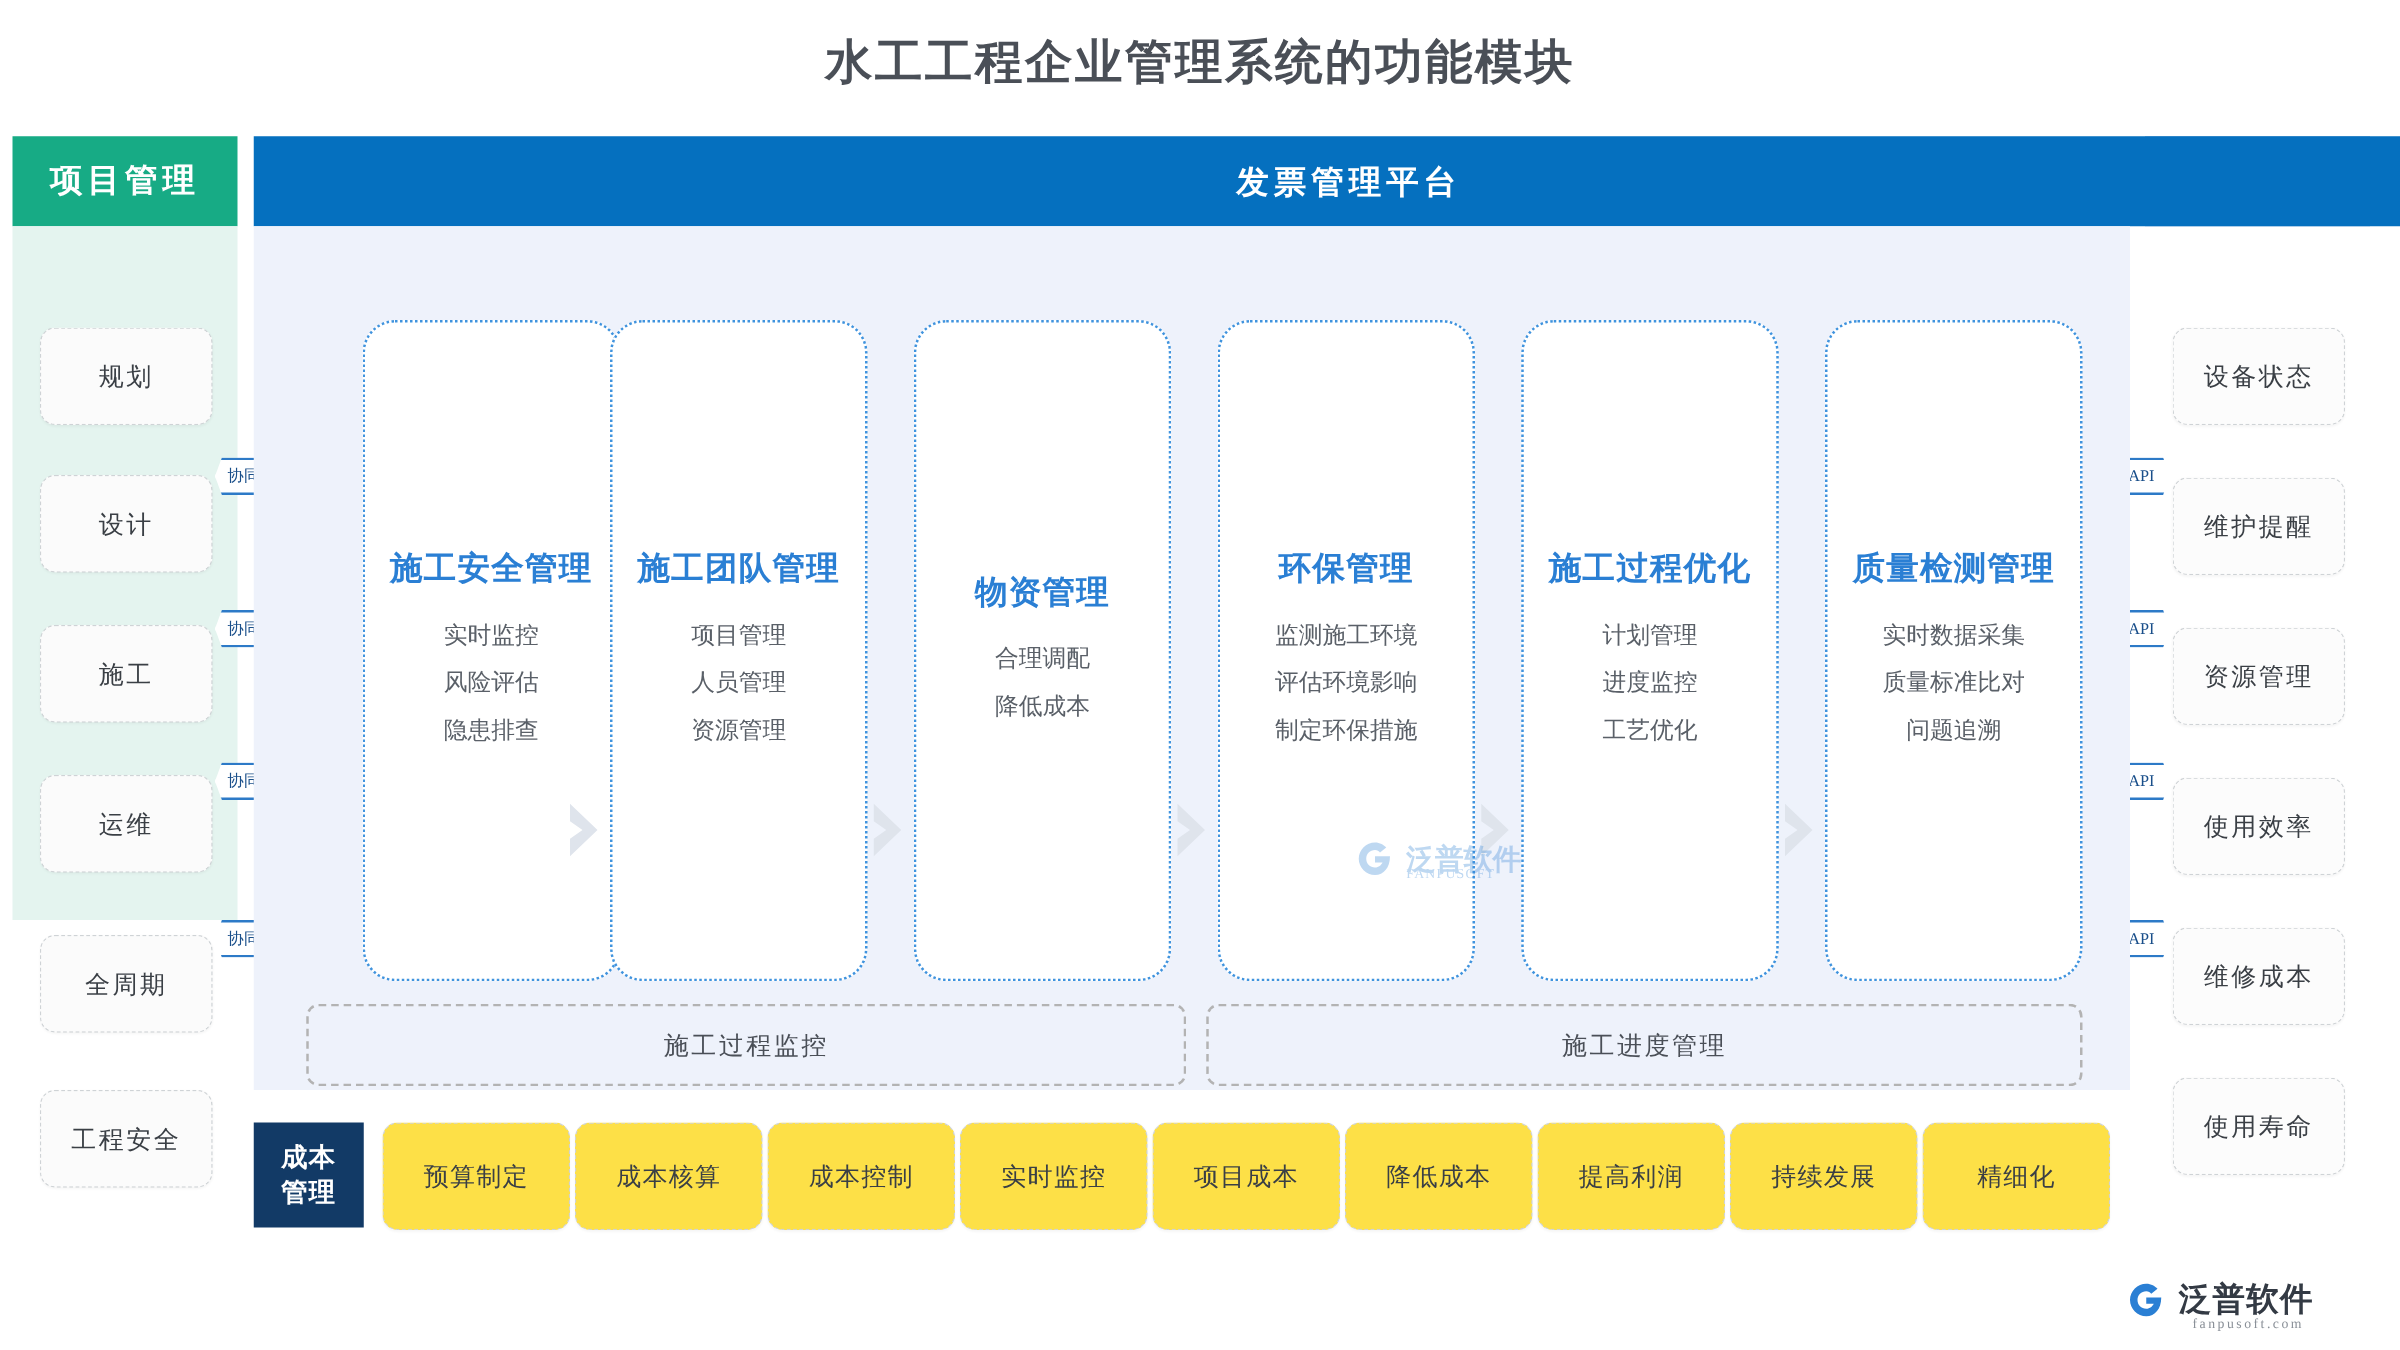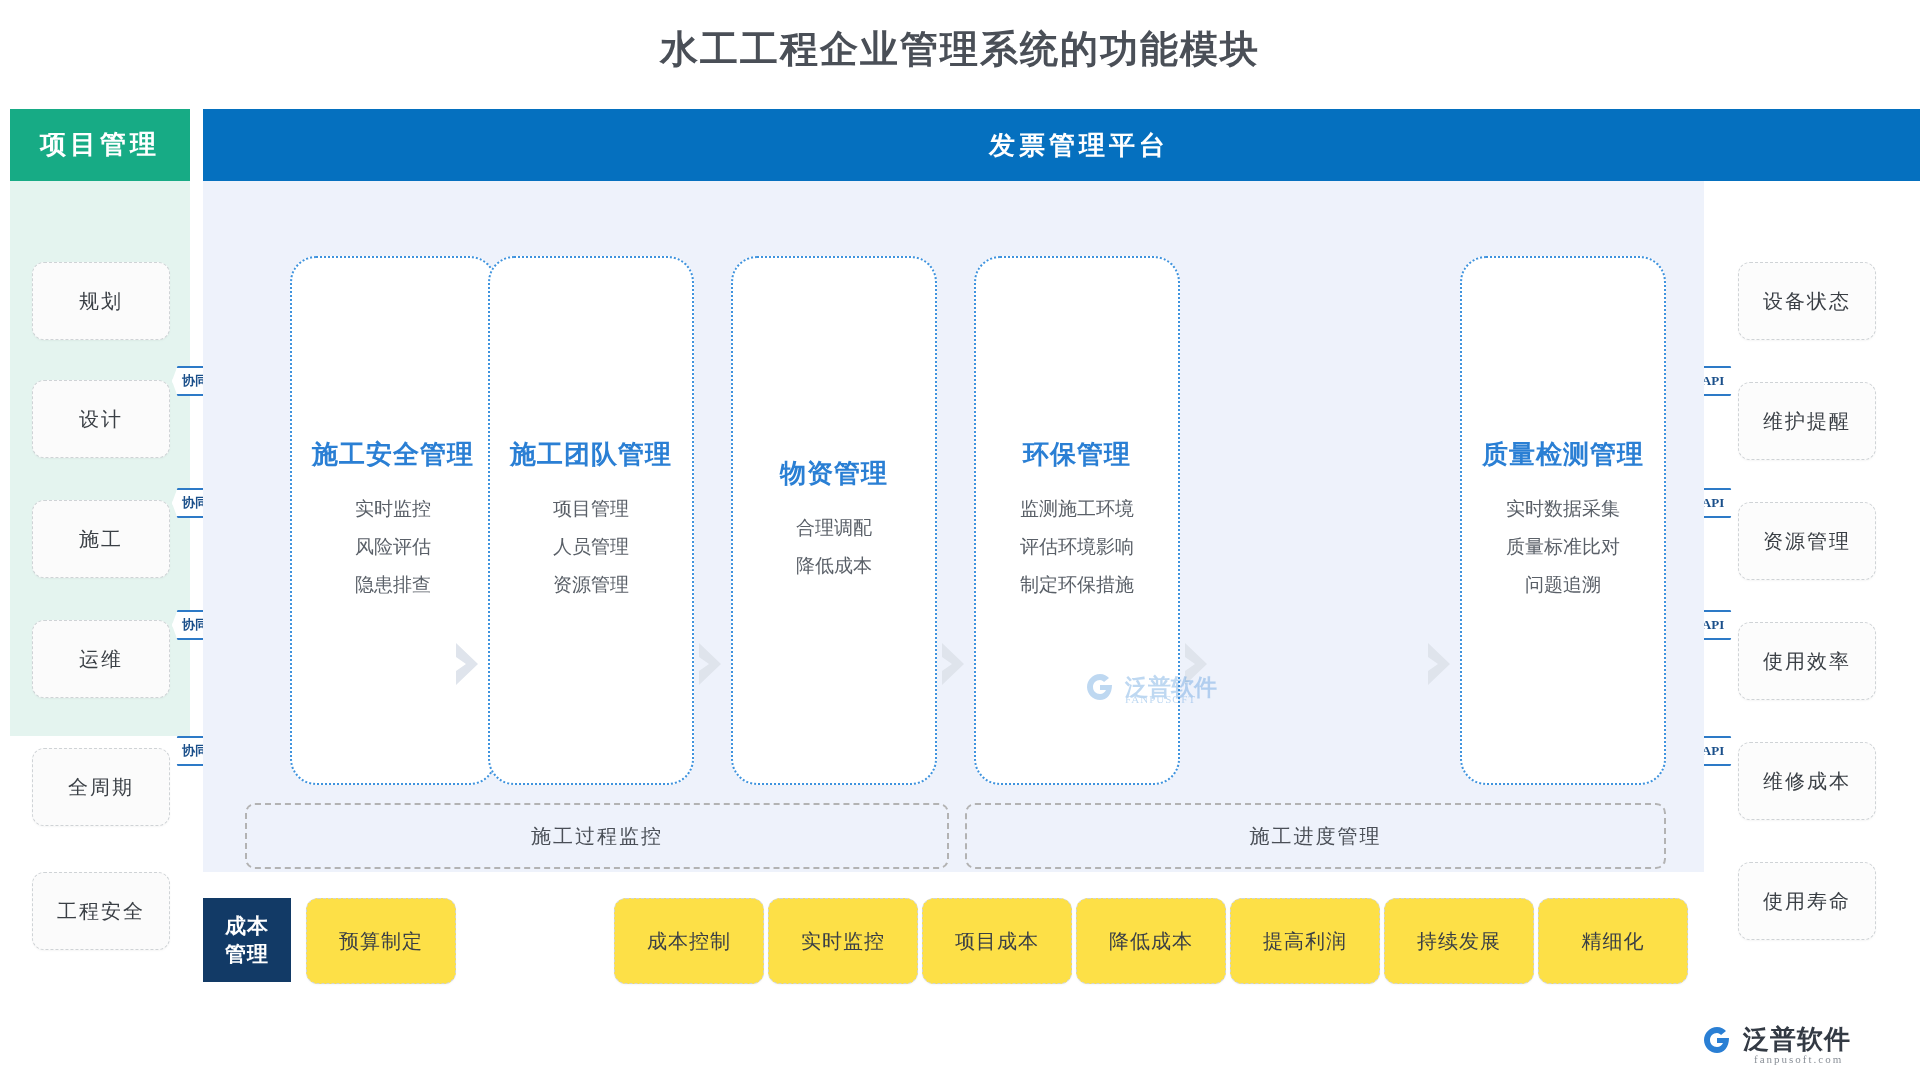--- a/index.html
+++ b/index.html
@@ -40,21 +40,21 @@
     display:flex;align-items:center;justify-content:center;
     font-size:20px;color:#3a3f45;letter-spacing:2px;
     box-shadow:0 1px 2px rgba(0,0,0,.04);
   }
   .side-cell.r{background:#fcfcfc;}
 
   
   .conn{
     position:absolute;
     width:46px;height:26px;
-    color:#1a4f8a;font-size:13px;font-weight:700;
+    color:#1a4f8a;font-size:13px;font-weight:400;
     display:flex;align-items:center;justify-content:center;
     letter-spacing:0;
     background:#ffffff;
     border-top:2px solid #2d7ac7;
     border-bottom:2px solid #2d7ac7;
     clip-path:polygon(0% 50%, 12% 0%, 88% 0%, 100% 50%, 88% 100%, 12% 100%);
     box-shadow:inset 0 0 0 1px #ffffff;
   }
   .conn::before,.conn::after{content:"";}
 
@@ -190,20 +190,26 @@
       <div class="card-title">物资管理</div>
       <div class="card-sub">合理调配</div>
       <div class="card-sub">降低成本</div>
     </div>
     <div class="card" style="left:771px;">
       <div class="card-title">环保管理</div>
       <div class="card-sub">监测施工环境</div>
       <div class="card-sub">评估环境影响</div>
       <div class="card-sub">制定环保措施</div>
     </div>
+    <div class="card" style="left:1014px;">
+      <div class="card-title">施工过程优化</div>
+      <div class="card-sub">计划管理</div>
+      <div class="card-sub">进度监控</div>
+      <div class="card-sub">工艺优化</div>
+    </div>
     <div class="card" style="left:1257px;">
       <div class="card-title">质量检测管理</div>
       <div class="card-sub">实时数据采集</div>
       <div class="card-sub">质量标准比对</div>
       <div class="card-sub">问题追溯</div>
     </div>
 
     <div class="chev" style="left:251px;">
       <svg width="26" height="46" viewBox="0 0 26 46">
           <path d="M2 2 L24 23 L2 44 L2 30 L12 23 L2 16 Z" fill="#dfe4ec"></path>
@@ -240,20 +246,21 @@
       <span class="wm-txt">泛普软件</span>
       <span class="wm-sub">FANPUSOFT</span>
     </div>
   </div>
 
   <div class="cost-label">
     <span>成本</span>
     <span>管理</span>
   </div>
   <div class="chip" style="left:306px;">预算制定</div>
+  <div class="chip" style="left:460px;">成本核算</div>
   <div class="chip" style="left:614px;">成本控制</div>
   <div class="chip" style="left:768px;">实时监控</div>
   <div class="chip" style="left:922px;">项目成本</div>
   <div class="chip" style="left:1076px;">降低成本</div>
   <div class="chip" style="left:1230px;">提高利润</div>
   <div class="chip" style="left:1384px;">持续发展</div>
   <div class="chip" style="left:1538px;">精细化</div>
 
   <div class="logo">
     <svg class="mark" viewBox="0 0 34 34">

